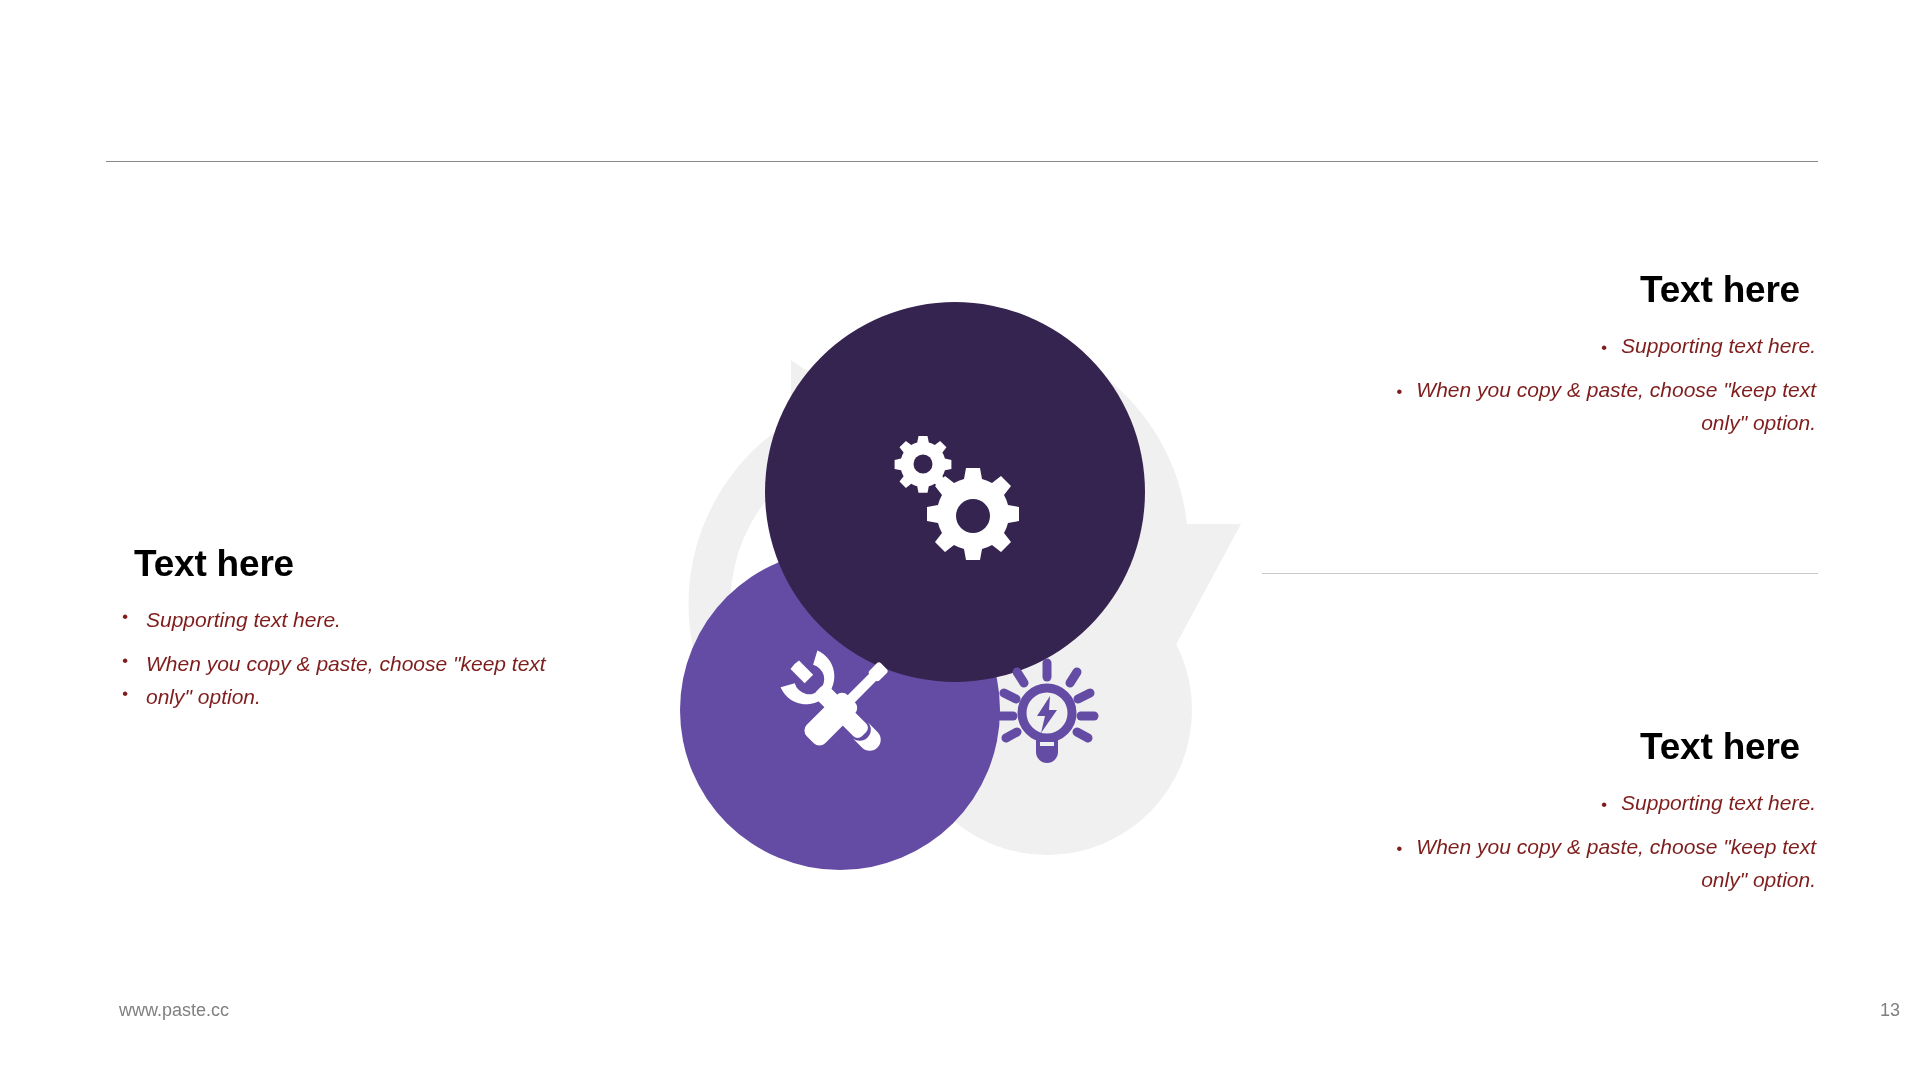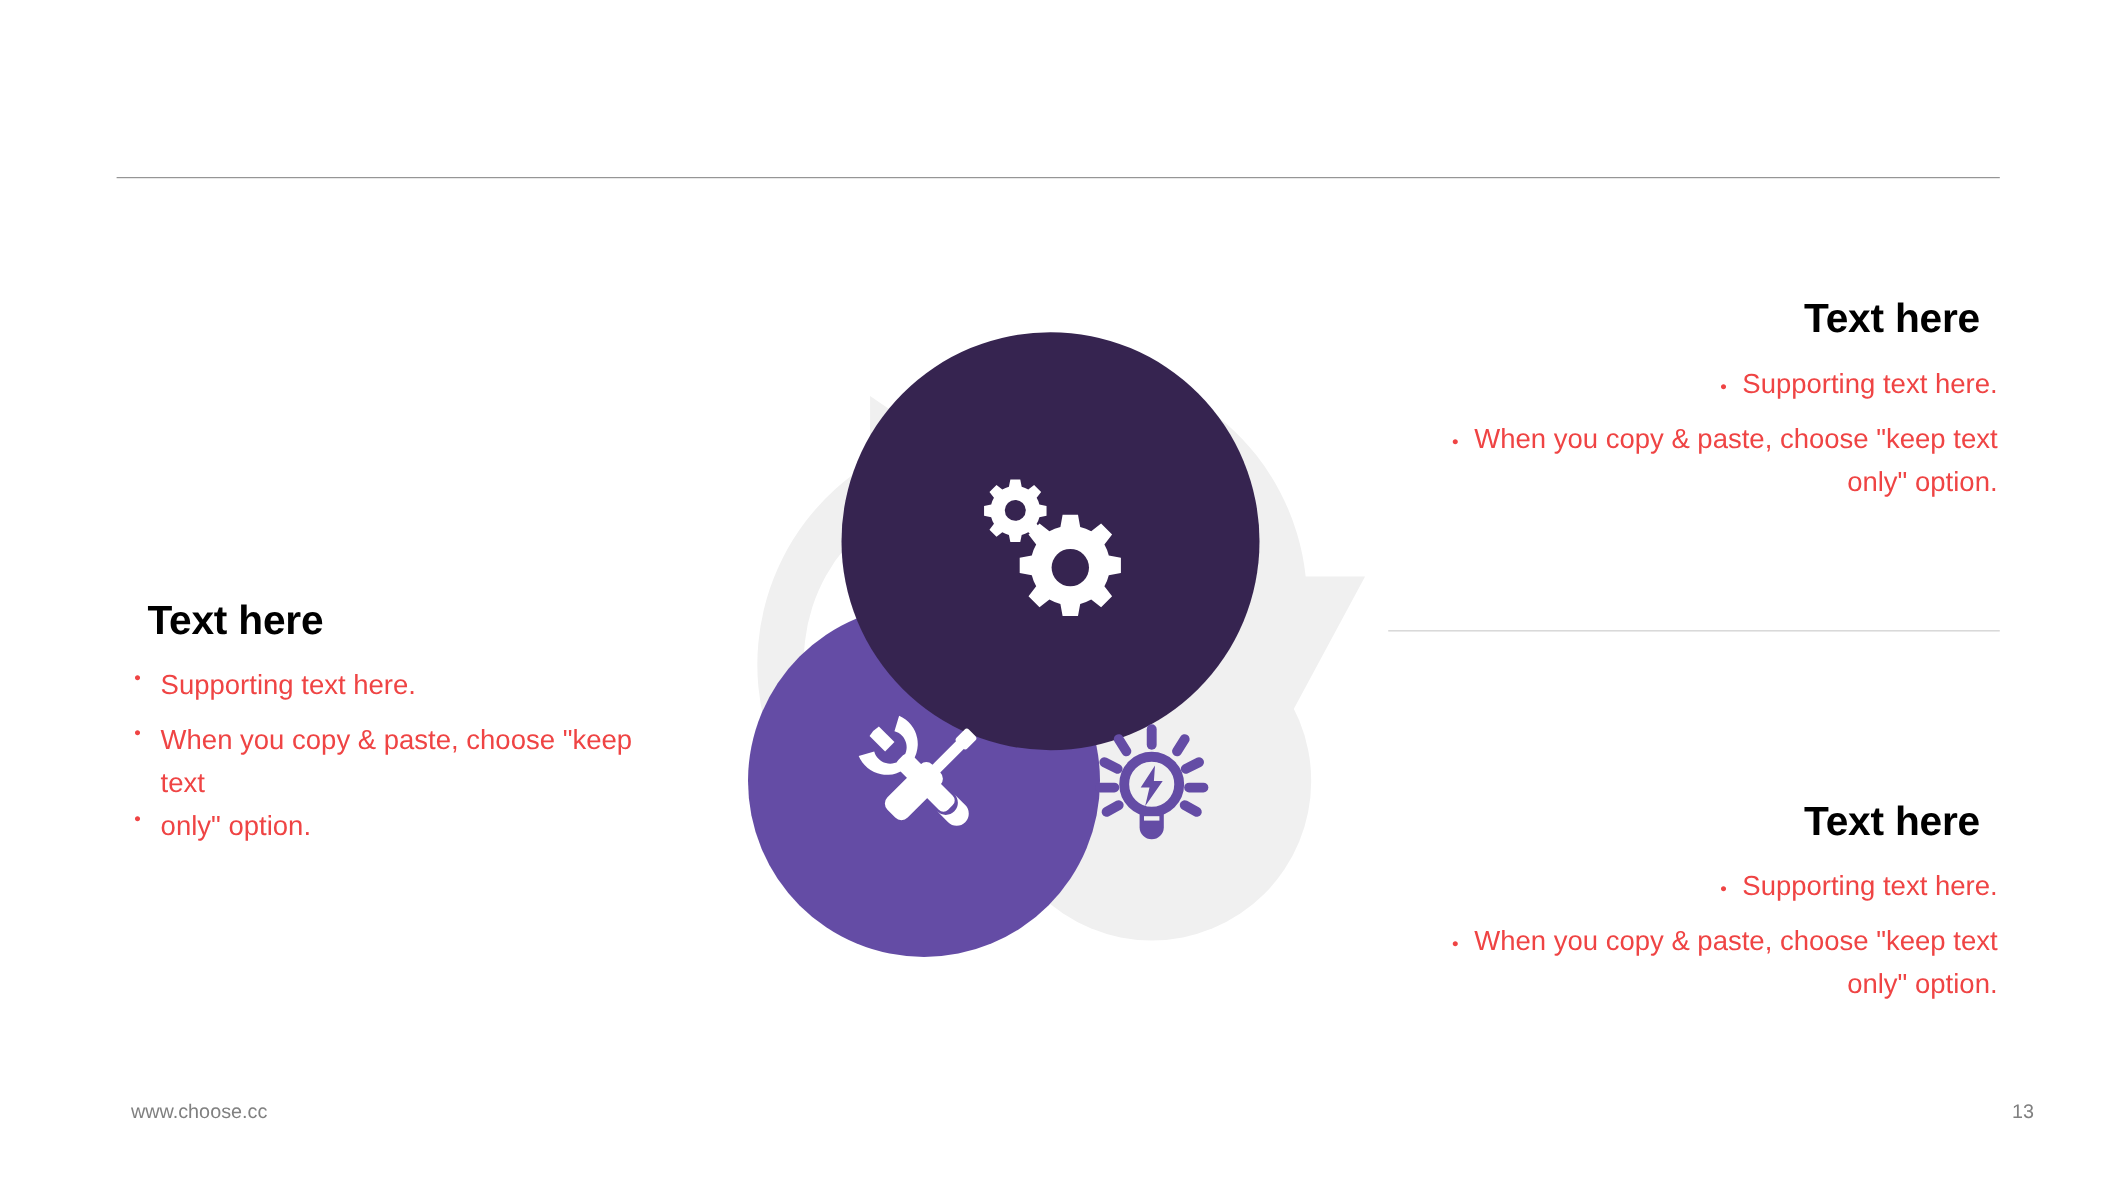--- a/index.html
+++ b/index.html
@@ -52,23 +52,24 @@
     font-weight: bold;
     color: #000000;
     letter-spacing: -0.2px;
     line-height: 1.15;
   }
 
   .bullets {
     list-style: none;
     margin: 0;
     padding: 0;
-    font-size: 25px;
-    color: #ef4444;
+    font-size: 21px;
+    color: #7f1d1d;
     line-height: 1.55;
+    font-style: italic;
   }
   .bullets li {
     position: relative;
     margin-top: 12px;
   }
 
   
   .block-left { left: 118px; top: 527px; width: 470px; }
   .block-left h2 { text-align: left; }
   .block-left .bullets { margin-top: 18px; text-align: left; }
@@ -107,21 +108,21 @@
   
   .footer-url {
     position: absolute;
     left: 119px;
     top: 1000px;
     font-size: 18px;
     color: #808080;
   }
   .page-num {
     position: absolute;
-    left: 1829px;
+    left: 1880px;
     top: 1000px;
     font-size: 18px;
     color: #808080;
   }
 </style>
 </head>
 <body>
 
 <div class="slide">
 
@@ -260,16 +261,16 @@
 
   <div class="block block-right block-right-bottom">
     <h2>Text here</h2>
     <ul class="bullets">
       <li>Supporting text here.</li>
       <li>When you copy &amp; paste, choose "keep text</li>
       <li class="cont" style="margin-top:0;">only" option.</li>
     </ul>
   </div>
 
-  <div class="footer-url">www.choose.cc</div>
+  <div class="footer-url">www.paste.cc</div>
   <div class="page-num">13</div>
 
 </div>
 
 </body></html>

